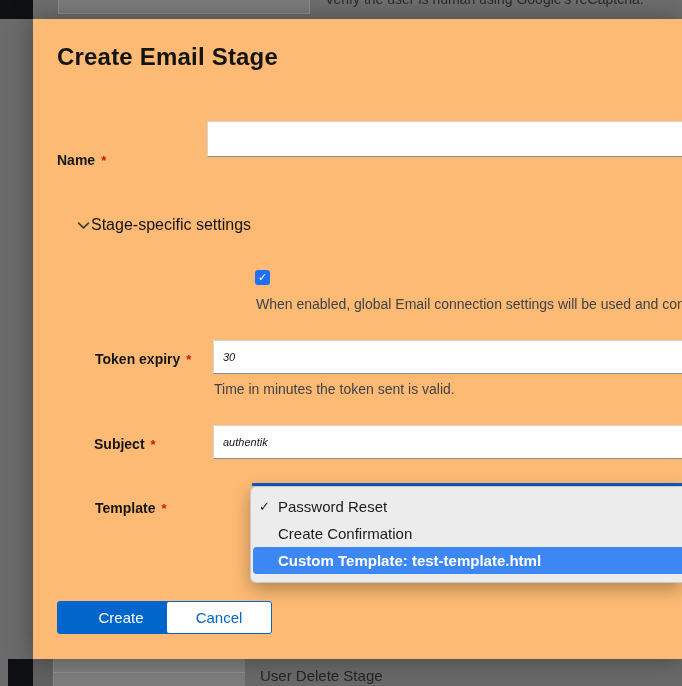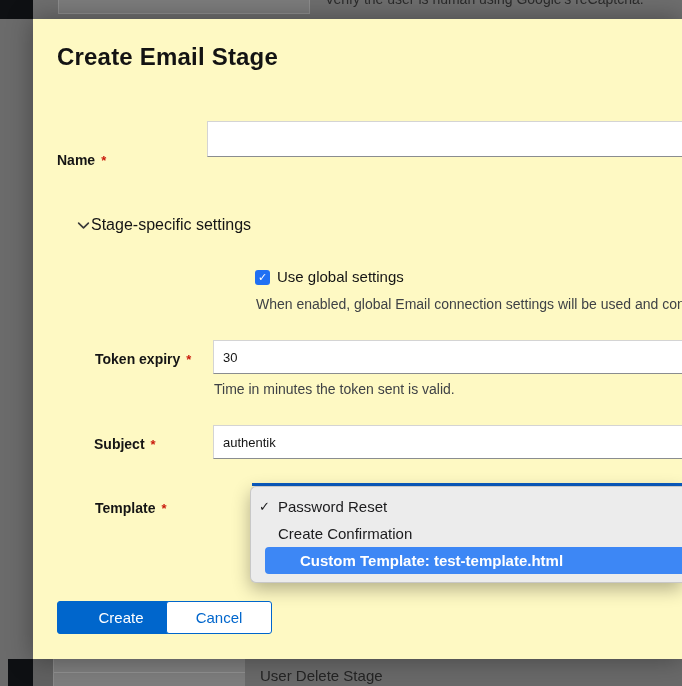--- a/index.html
+++ b/index.html
@@ -22,29 +22,29 @@
   .top-strip .hint-text{position:absolute;left:325px;top:-9px;font-size:14px;color:#2b2b2b;white-space:nowrap;}
   .bottom-strip{position:absolute;left:8px;top:659px;width:682px;height:27px;background:#696969;overflow:hidden;}
   .bottom-strip .sidebar-chunk{position:absolute;left:0;top:0;width:25px;height:27px;background:#0e1013;}
   .bottom-strip .gutter{position:absolute;left:25px;top:0;width:20px;height:27px;background:#606060;}
   .bottom-strip .dim-panel{position:absolute;left:45px;top:0;width:192px;height:27px;background:#7d7d7d;border-left:1px solid #8a8a8a;}
   .bottom-strip .dim-panel .line{position:absolute;left:0;top:13px;width:100%;height:1px;background:#909090;}
   .bottom-strip .row-text{position:absolute;left:252px;top:8px;font-size:15px;color:#242424;white-space:nowrap;}
   
   .modal{
     position:absolute;left:33px;top:19px;width:649px;height:640px;
-    background:#fef9c3;overflow:hidden;box-shadow:0 0 24px rgba(0,0,0,.35);
+    background:#fdba74;overflow:hidden;box-shadow:0 0 24px rgba(0,0,0,.35);
   }
   .modal-title{position:absolute;left:24px;top:24px;font-size:24px;font-weight:600;color:#131313;letter-spacing:.2px;}
   .field-label{position:absolute;font-size:14px;font-weight:700;color:#151515;white-space:nowrap;}
   .req{color:#c9190b;font-weight:700;margin-left:6px;font-size:13px;}
   .text-input{
-    position:absolute;height:36px;background:#fff;color:#151515;font-size:13px;
+    position:absolute;height:36px;background:#fff;color:#151515;font-size:11px;
     border:1px solid #d4d4d4;border-bottom:1px solid #8a8d90;border-right:none;
-    padding:0 9px;outline:none;font-family:inherit;
+    padding:0 9px;outline:none;font-family:inherit;font-style:italic;
   }
   .help-text{position:absolute;font-size:14px;color:#3f4246;white-space:nowrap;}
   
   .group-header{position:absolute;left:42px;top:197px;display:flex;align-items:center;cursor:pointer;}
   .chev{width:16px;height:16px;display:inline-flex;align-items:center;justify-content:center;color:#3a3a3a;}
   .group-label{font-size:16px;color:#151515;}
   
   .cb{
     position:absolute;left:222px;top:251px;width:15px;height:15px;border-radius:3px;
     background:var(--checkbox,#2070f3);display:flex;align-items:center;justify-content:center;
@@ -58,22 +58,22 @@
   
   .focus-line{position:absolute;left:219px;top:464px;width:430px;height:3px;background:var(--focus-line,#0a5bc0);}
   .dropdown{
     position:absolute;left:217px;top:467px;width:432px;height:97px;
     background:#ececec;border:1px solid #c8c8c8;border-right:none;border-radius:6px 0 0 6px;
     box-shadow:0 6px 18px rgba(0,0,0,.3);padding-top:6px;
   }
   .dd-item{display:flex;align-items:center;height:27px;padding-left:8px;font-size:15px;color:#1b1b1d;cursor:pointer;}
   .dd-check{width:19px;font-size:13px;color:#1b1b1d;display:inline-block;}
   .dd-item.highlight{
-    background:var(--highlight,#3d87f5);color:#fff;font-weight:600;margin-left:14px;
-    padding-left:16px;border-radius:4px 0 0 4px;
+    background:var(--highlight,#3d87f5);color:#fff;font-weight:600;margin-left:2px;
+    padding-left:6px;border-radius:4px 0 0 4px;
   }
   .dd-item.highlight .dd-check{color:#fff;}
 </style>
 </head>
 <body>
 
 <div class="stage">
 
   <div class="top-strip">
     <div class="dim-box"></div>
@@ -104,21 +104,20 @@
         <svg width="13" height="13" viewBox="0 0 16 16">
             <path d="M2 5l6 6 6-6" fill="none" stroke="#3a3a3a" stroke-width="2" stroke-linecap="round" stroke-linejoin="round"></path>
           </svg>
       </span>
       <span class="group-label">Stage-specific settings</span>
     </div>
 
     <div class="cb">
       <span>✓</span>
     </div>
-    <div class="cb-label">Use global settings</div>
     <div class="help-text" style="left:223px;top:277px;">When enabled, global Email connection settings will be used and con</div>
 
     <div class="field-label" style="left:62px;top:332px;">
       <span>Token expiry</span><span class="req">*</span>
     </div>
     <input class="text-input" style="left: 180px; top: 321px; width: 469px; height: 34px;" type="text" value="30">
     <div class="help-text" style="left:181px;top:362px;">Time in minutes the token sent is valid.</div>
 
     <div class="field-label" style="left:61px;top:417px;">
       <span>Subject</span><span class="req">*</span>

